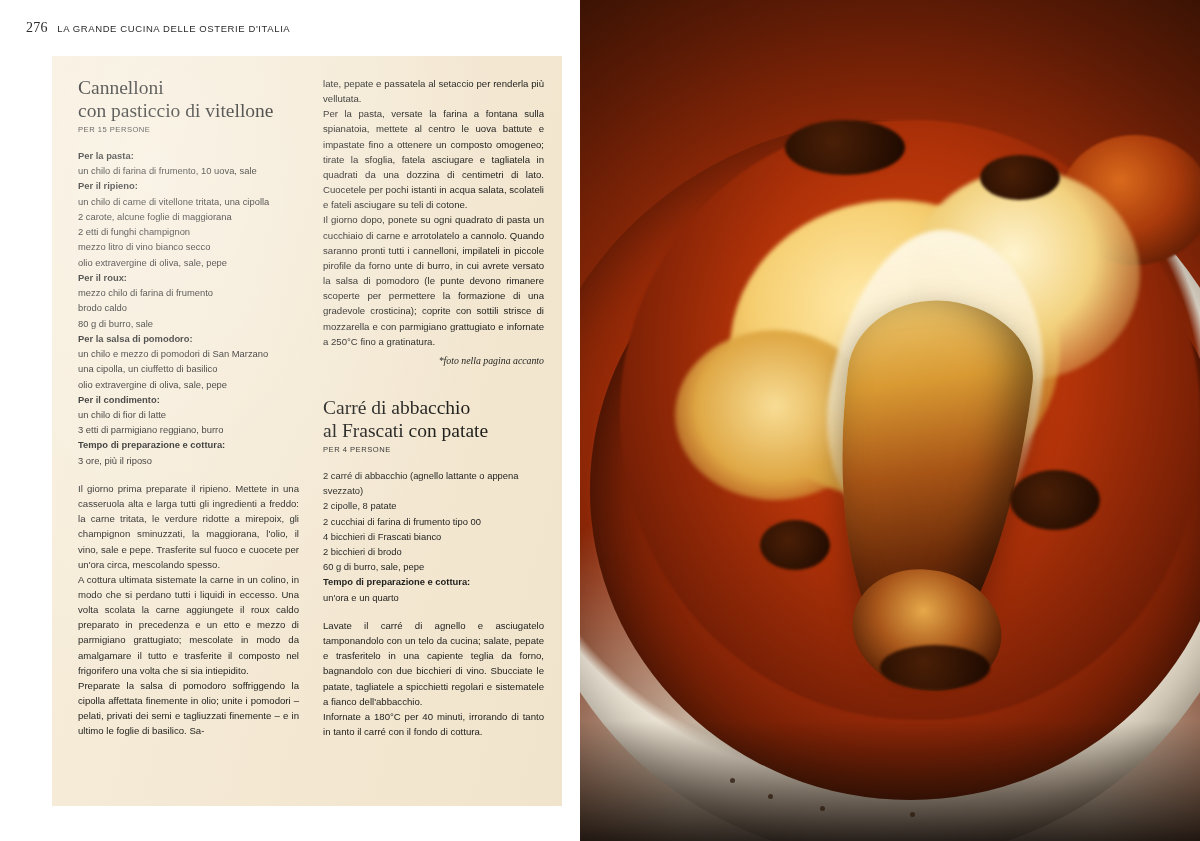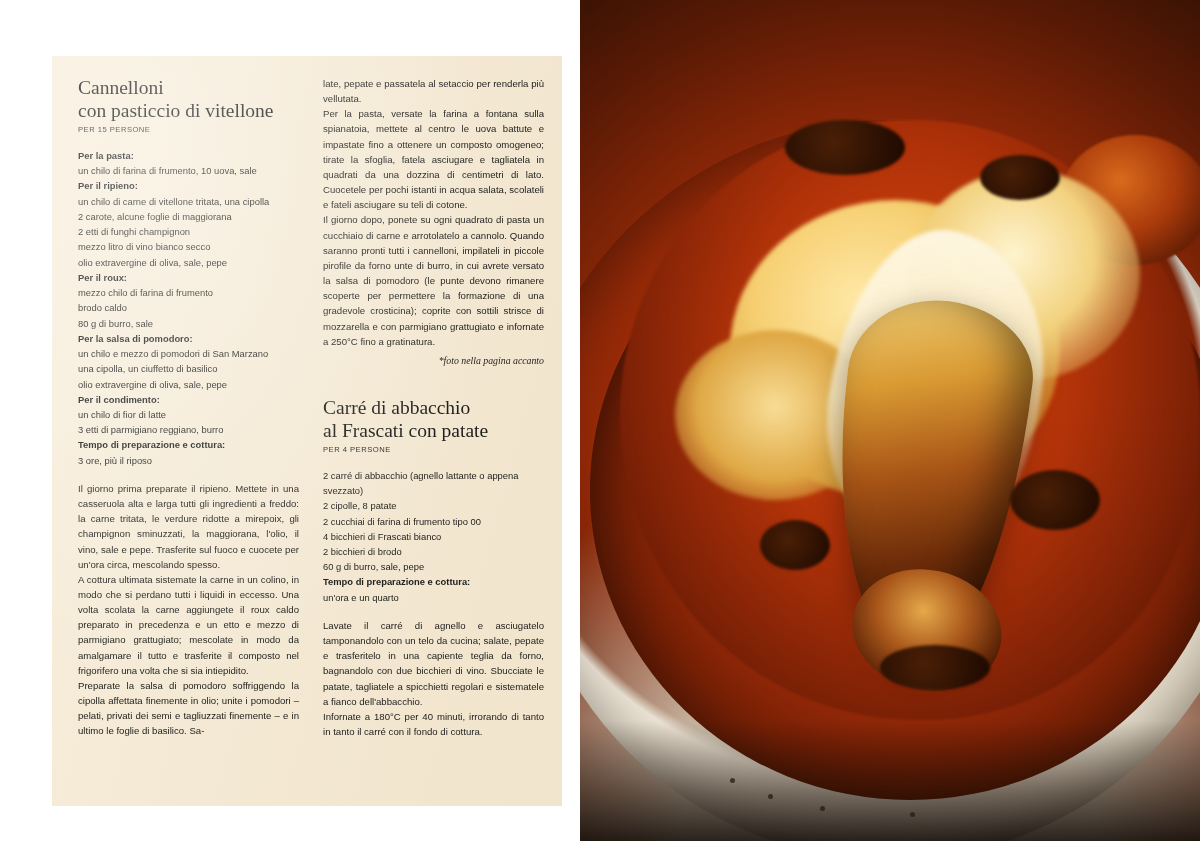--- a/index.html
+++ b/index.html
@@ -269,20 +269,24 @@
     opacity: 0.75;
   }
 </style>
 </head>
 <body>
 
 <div class="page">
 
   <div class="left-page">
 
+    <div class="running-head">
+      <span class="folio">276</span>
+      <span class="head-title">LA GRANDE CUCINA DELLE OSTERIE D'ITALIA</span>
+    </div>
 
     <div class="paper">
       <div class="cols">
 
         <div class="col col-left">
 
           <h1 class="recipe-title">
             <span>Cannelloni</span><br>
             <span>con pasticcio di vitellone</span>
           </h1>

